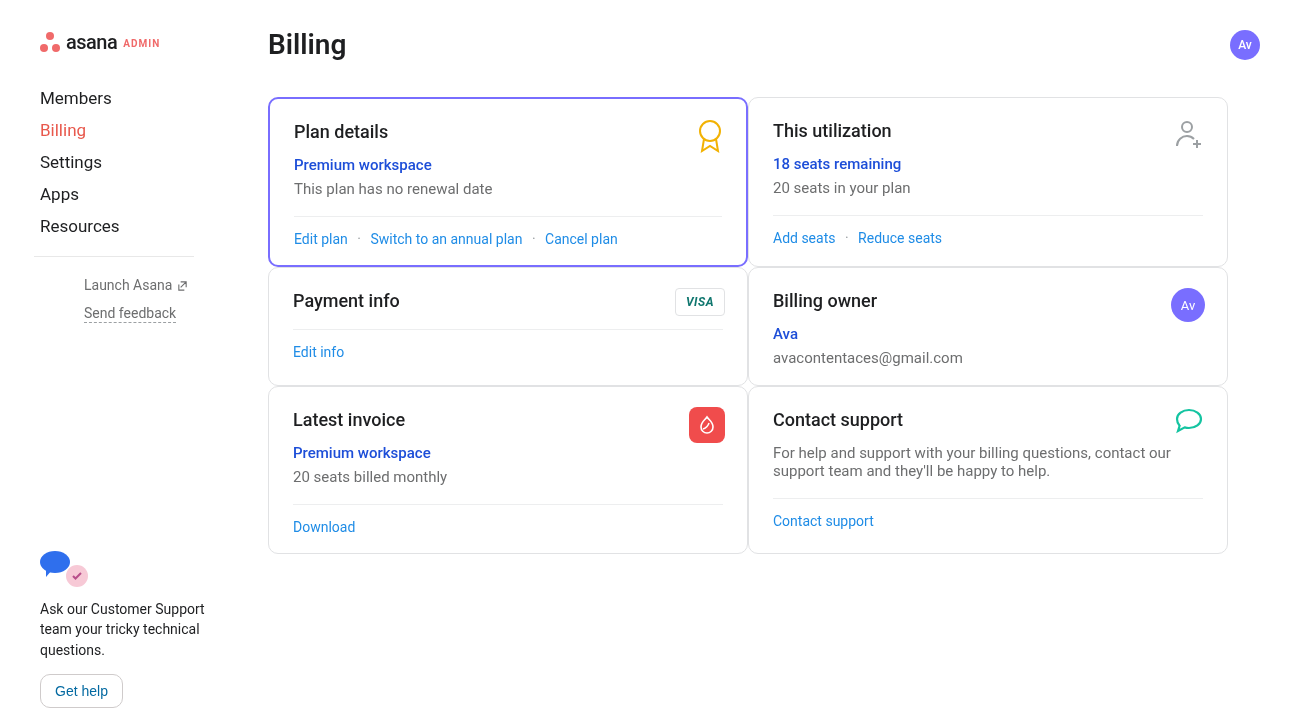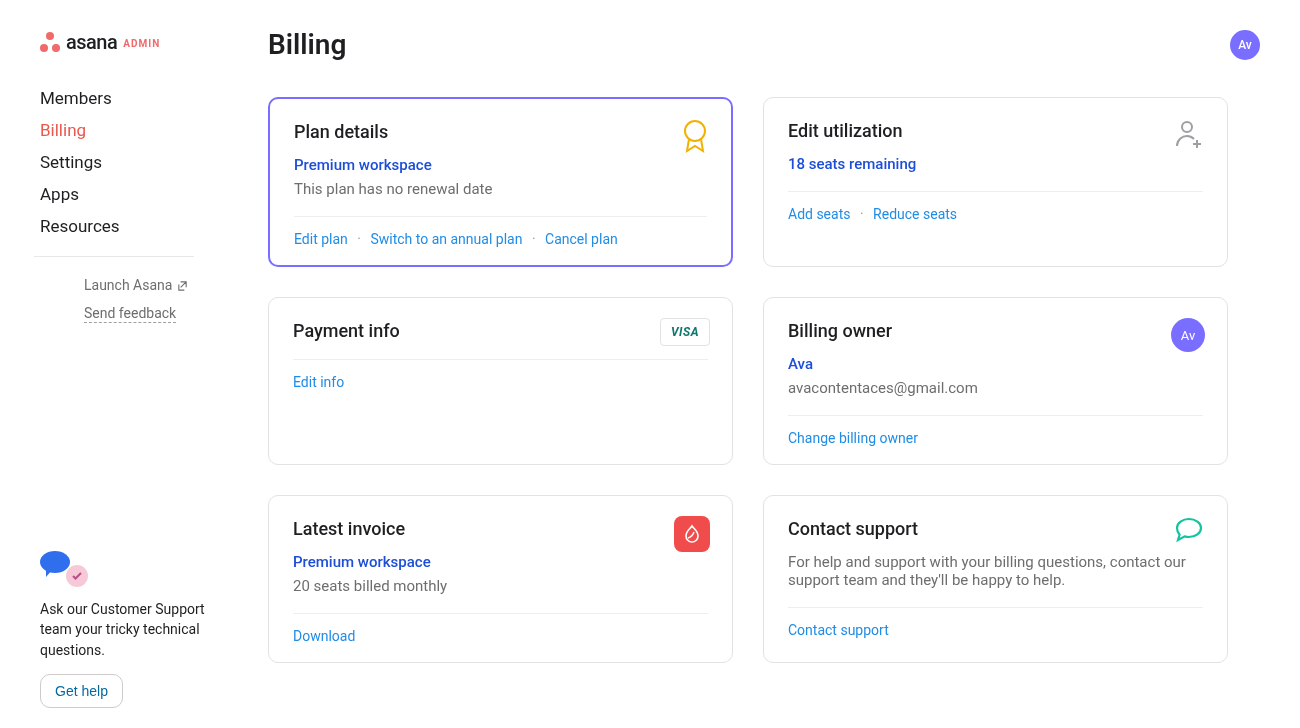--- a/index.html
+++ b/index.html
@@ -182,21 +182,20 @@
     font-size: 12px;
     font-weight: 500;
     display: flex;
     align-items: center;
     justify-content: center;
     cursor: pointer;
   }
   .cards {
     display: grid;
     grid-template-columns: 1fr 1fr;
-    gap: 30px;
     margin-top: 36px;
     max-width: 960px;
   }
   .card {
     border: 1px solid #e1e2e4;
     border-radius: 10px;
     padding: 22px 24px 18px 24px;
     position: relative;
     background: #fff;
   }
@@ -356,23 +355,24 @@
       </div>
 
       <div class="card">
         <div class="card-icon">
           <svg width="32" height="32" viewBox="0 0 32 32" fill="none" stroke="#9ca0a3" stroke-width="2">
             <circle cx="14" cy="9" r="5"></circle>
             <path d="M4 28c0-6 5-10 10-10 3 0 5 1 7 3"></path>
             <path d="M24 22v8M20 26h8"></path>
           </svg>
         </div>
-        <div class="card-title">Edit utilization</div>
+        <div class="card-title">This utilization</div>
         <div class="card-body">
           <div class="card-line1">18 seats remaining</div>
+          <div class="card-line2">20 seats in your plan</div>
         </div>
         <div class="card-actions">
           <a class="link">Add seats</a>
           <span class="dot-sep">·</span>
           <a class="link">Reduce seats</a>
         </div>
       </div>
 
       <div class="card">
         <div class="visa-badge">VISA</div>
@@ -382,23 +382,20 @@
         </div>
       </div>
 
       <div class="card">
         <div class="owner-avatar">Av</div>
         <div class="card-title">Billing owner</div>
         <div class="card-body">
           <div class="card-line1">Ava</div>
           <div class="card-line2">avacontentaces@gmail.com</div>
         </div>
-        <div class="card-actions">
-          <a class="link">Change billing owner</a>
-        </div>
       </div>
 
       <div class="card">
         <div class="pdf-badge">
           <svg width="20" height="20" viewBox="0 0 20 20" fill="none" stroke="#fff" stroke-width="1.6">
             <path d="M10 2c-2 3-6 5-6 10a6 6 0 0012 0c0-5-4-7-6-10z"></path>
             <path d="M6 14c3-1 5-3 6-6"></path>
           </svg>
         </div>
         <div class="card-title">Latest invoice</div>

